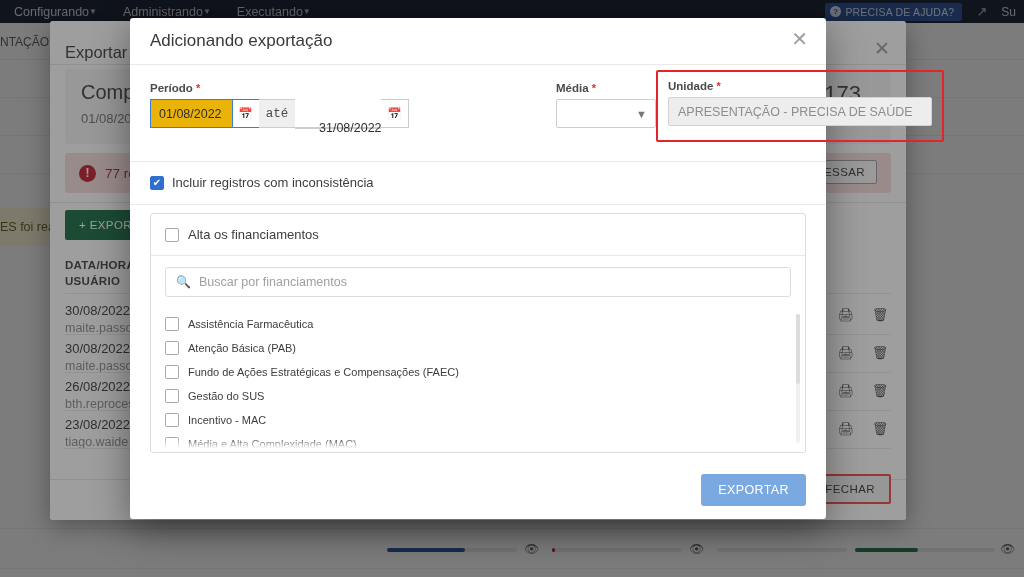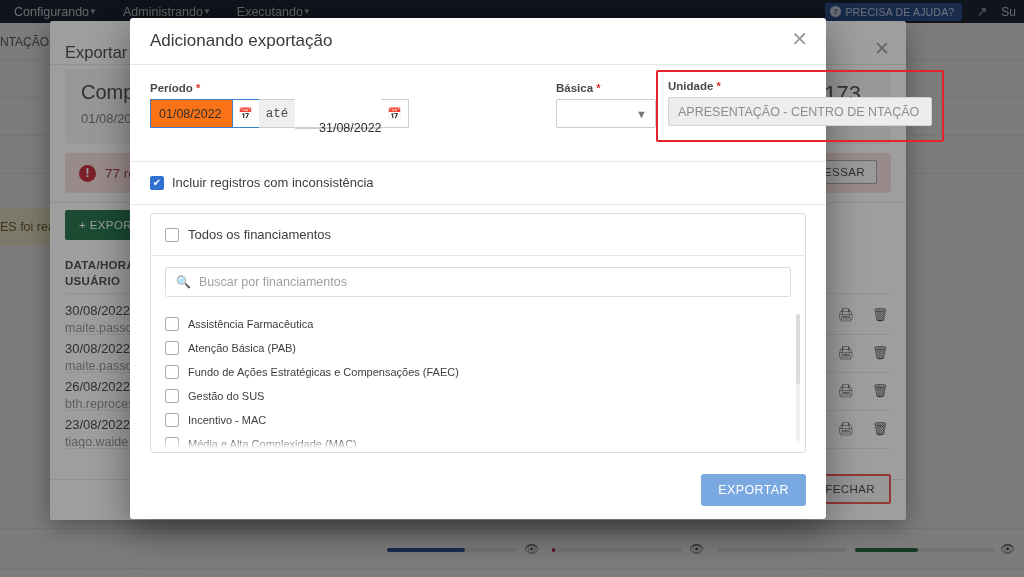--- a/index.html
+++ b/index.html
@@ -143,21 +143,21 @@
   .form-area { position: relative; padding: 17px 20px 0 20px; height: 96px; }
   .fld-label {
     font-size: 11.5px; font-weight: bold; color: #4a4a4a; margin-bottom: 5px;
   }
   .req { color: #e02b2b; font-size: 11px; }
   .period-box { position: absolute; left: 20px; top: 17px; }
   .date-group { display: flex; align-items: stretch; height: 29px; }
   .date-inp {
     border: 1px solid #3c7fd0; border-right: none; width: 82px;
     font-size: 12.5px; color: #2f2f2f; padding: 0 8px;
-    display: flex; align-items: center; background: #f97316;
+    display: flex; align-items: center; background: #eab308;
   }
   .cal-btn {
     border: 1px solid #3c7fd0; width: 28px; background: #fff;
     display: flex; align-items: center; justify-content: center;
     font-size: 12px; color: #555;
   }
   .cal-btn.plain { border: 1px solid #cdcdcd; border-left: none; }
   .ate-chip {
     border-top: 1px solid #cdcdcd; border-bottom: 1px solid #cdcdcd;
     background: #efefef; font-size: 12.5px; color: #4a4a4a;
@@ -394,50 +394,50 @@
         <div class="date-inp">01/08/2022</div>
         <div class="cal-btn">📅</div>
         <div class="ate-chip">até</div>
         <div class="date-inp2">31/08/2022</div>
         <div class="cal-btn plain">📅</div>
       </div>
     </div>
 
     <div class="orgao-box">
       <div class="fld-label">
-        <span>Básica</span>
+        <span>Média</span>
         <span class="req">*</span>
       </div>
       <div class="select-ctl">
         <span>▼</span>
       </div>
     </div>
 
     <div class="unidade-wrap">
       <div class="fld-label">
         <span>Unidade</span>
         <span class="req">*</span>
       </div>
-      <div class="disabled-inp">APRESENTAÇÃO - CENTRO DE NTAÇÃO</div>
+      <div class="disabled-inp">APRESENTAÇÃO - PRECISA DE SAÚDE</div>
     </div>
   </div>
 
   <div class="mf-rule"></div>
 
   <div class="chk-area">
     <span class="cbx checked">✔</span>
     <span class="chk-lbl">Incluir registros com inconsistência</span>
   </div>
 
   <div class="mf-rule"></div>
 
   <div class="fin-panel">
     <div class="fin-all">
       <span class="cbx"></span>
-      <span class="fin-all-lbl">Todos os financiamentos</span>
+      <span class="fin-all-lbl">Alta os financiamentos</span>
     </div>
     <div class="fin-sep"></div>
 
     <div class="search-wrap">
       <div class="search-box">
         <span class="search-ico">🔍</span>
         <span class="search-ph">Buscar por financiamentos</span>
       </div>
     </div>
 

